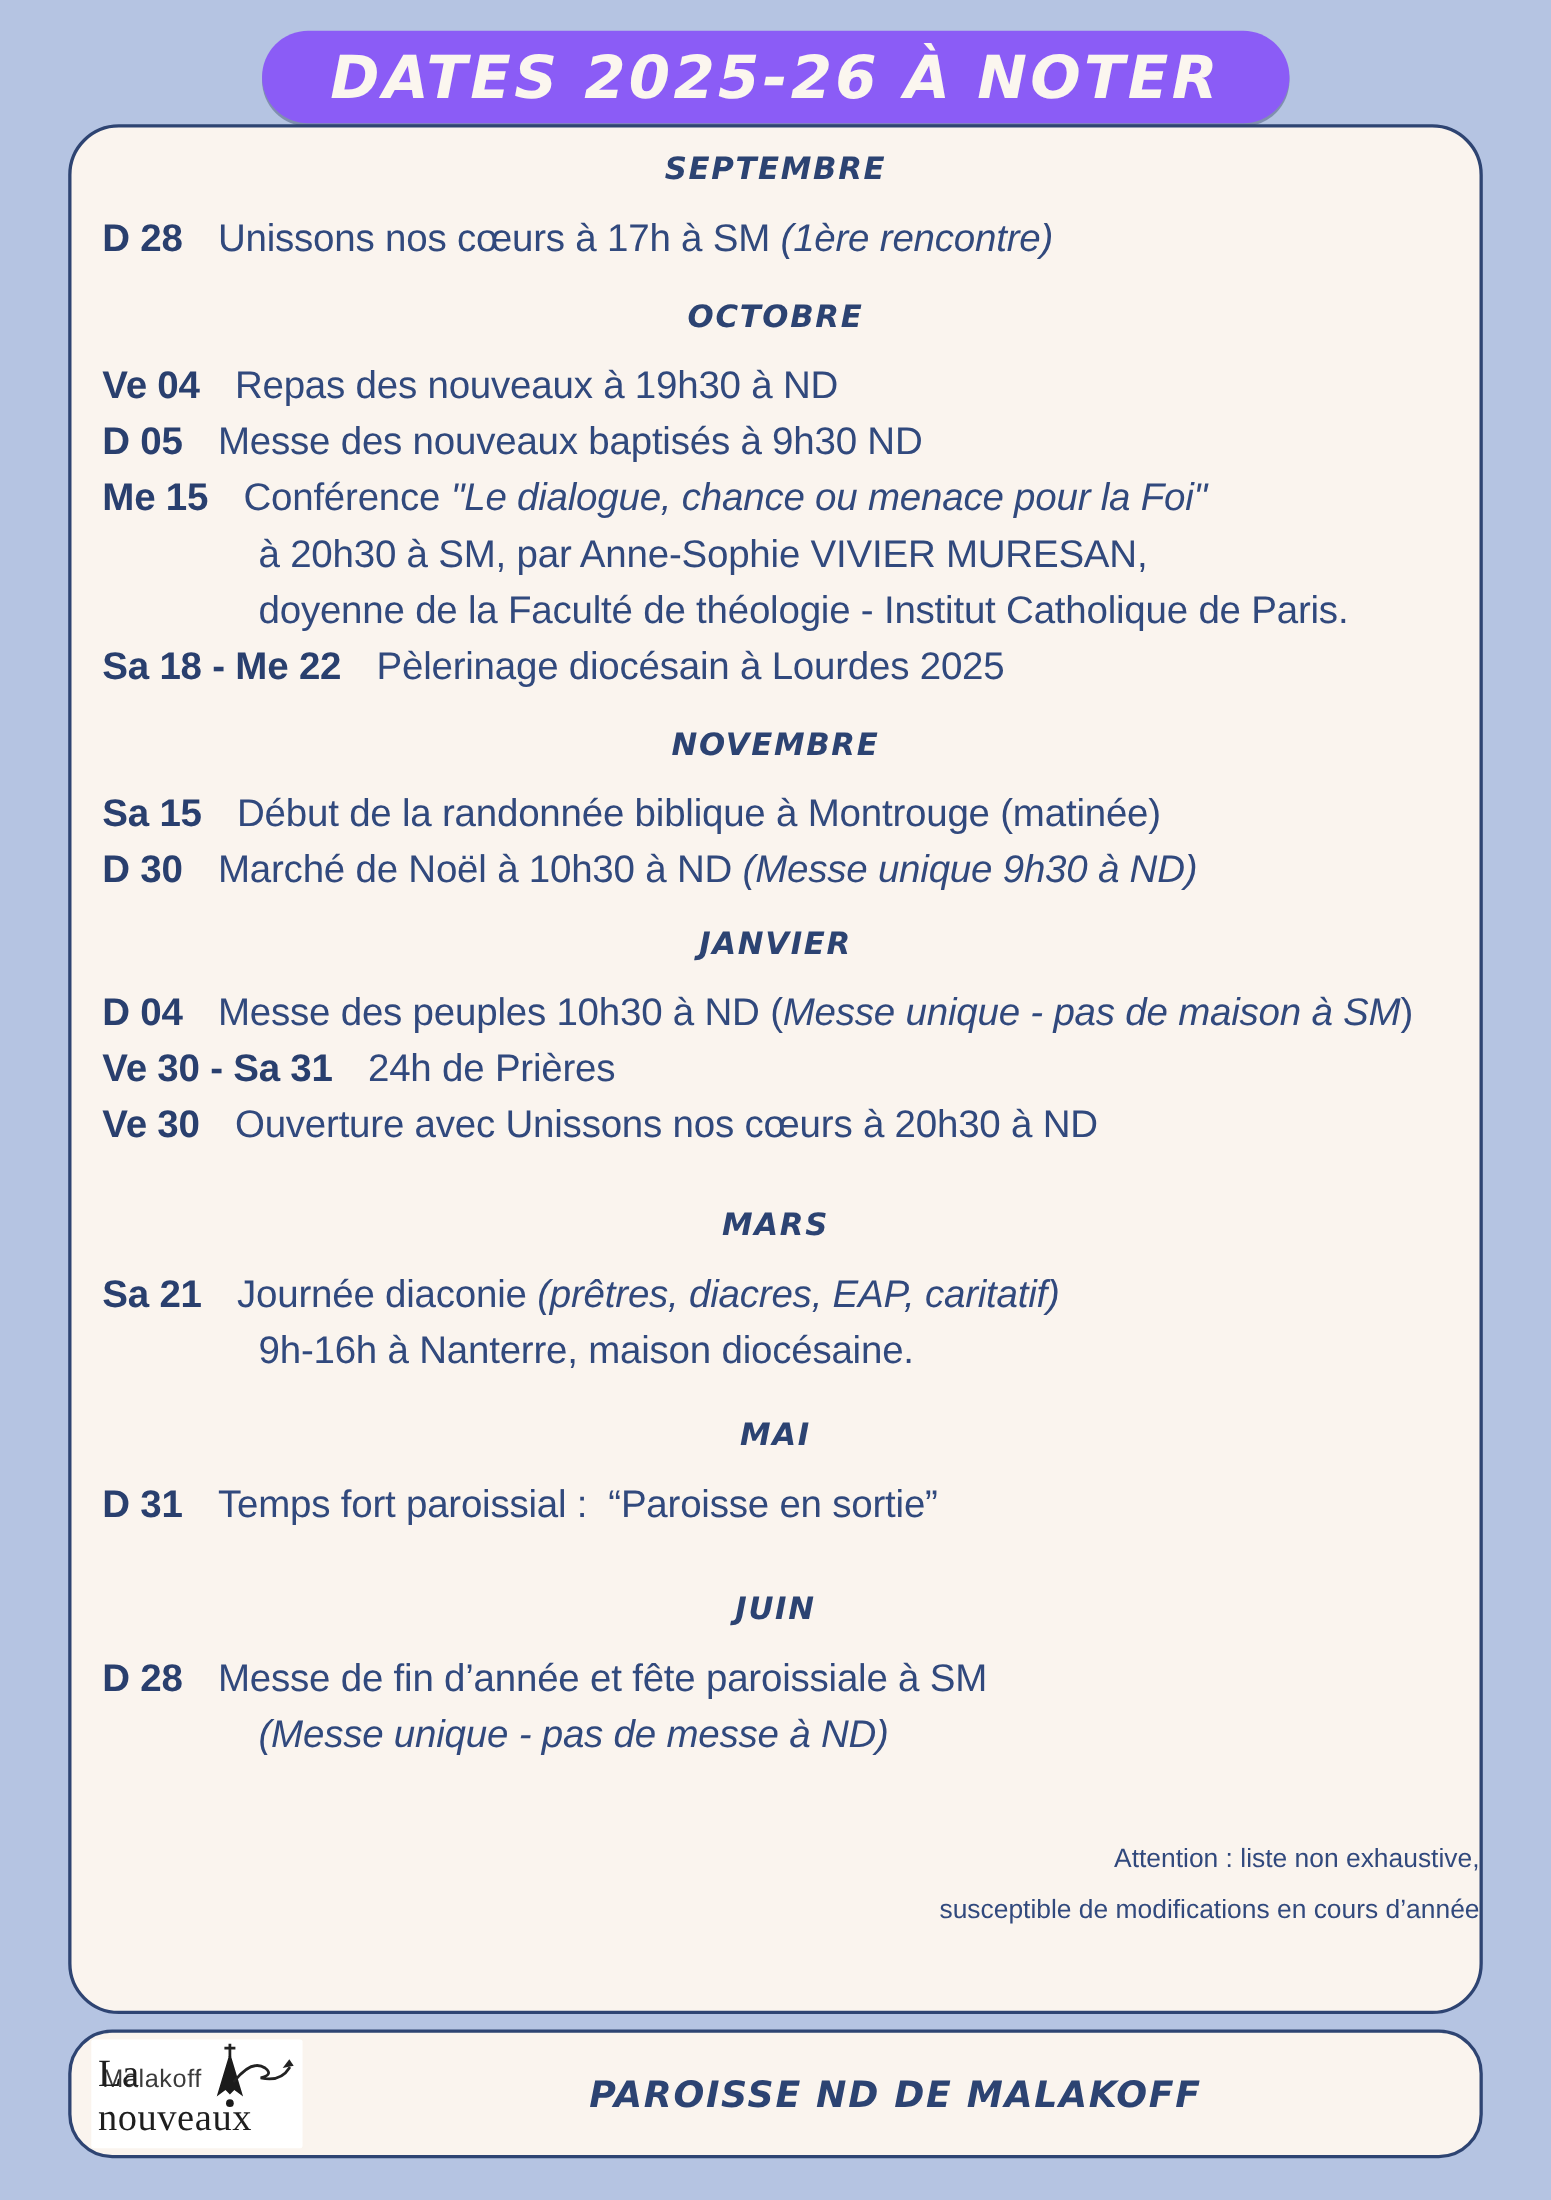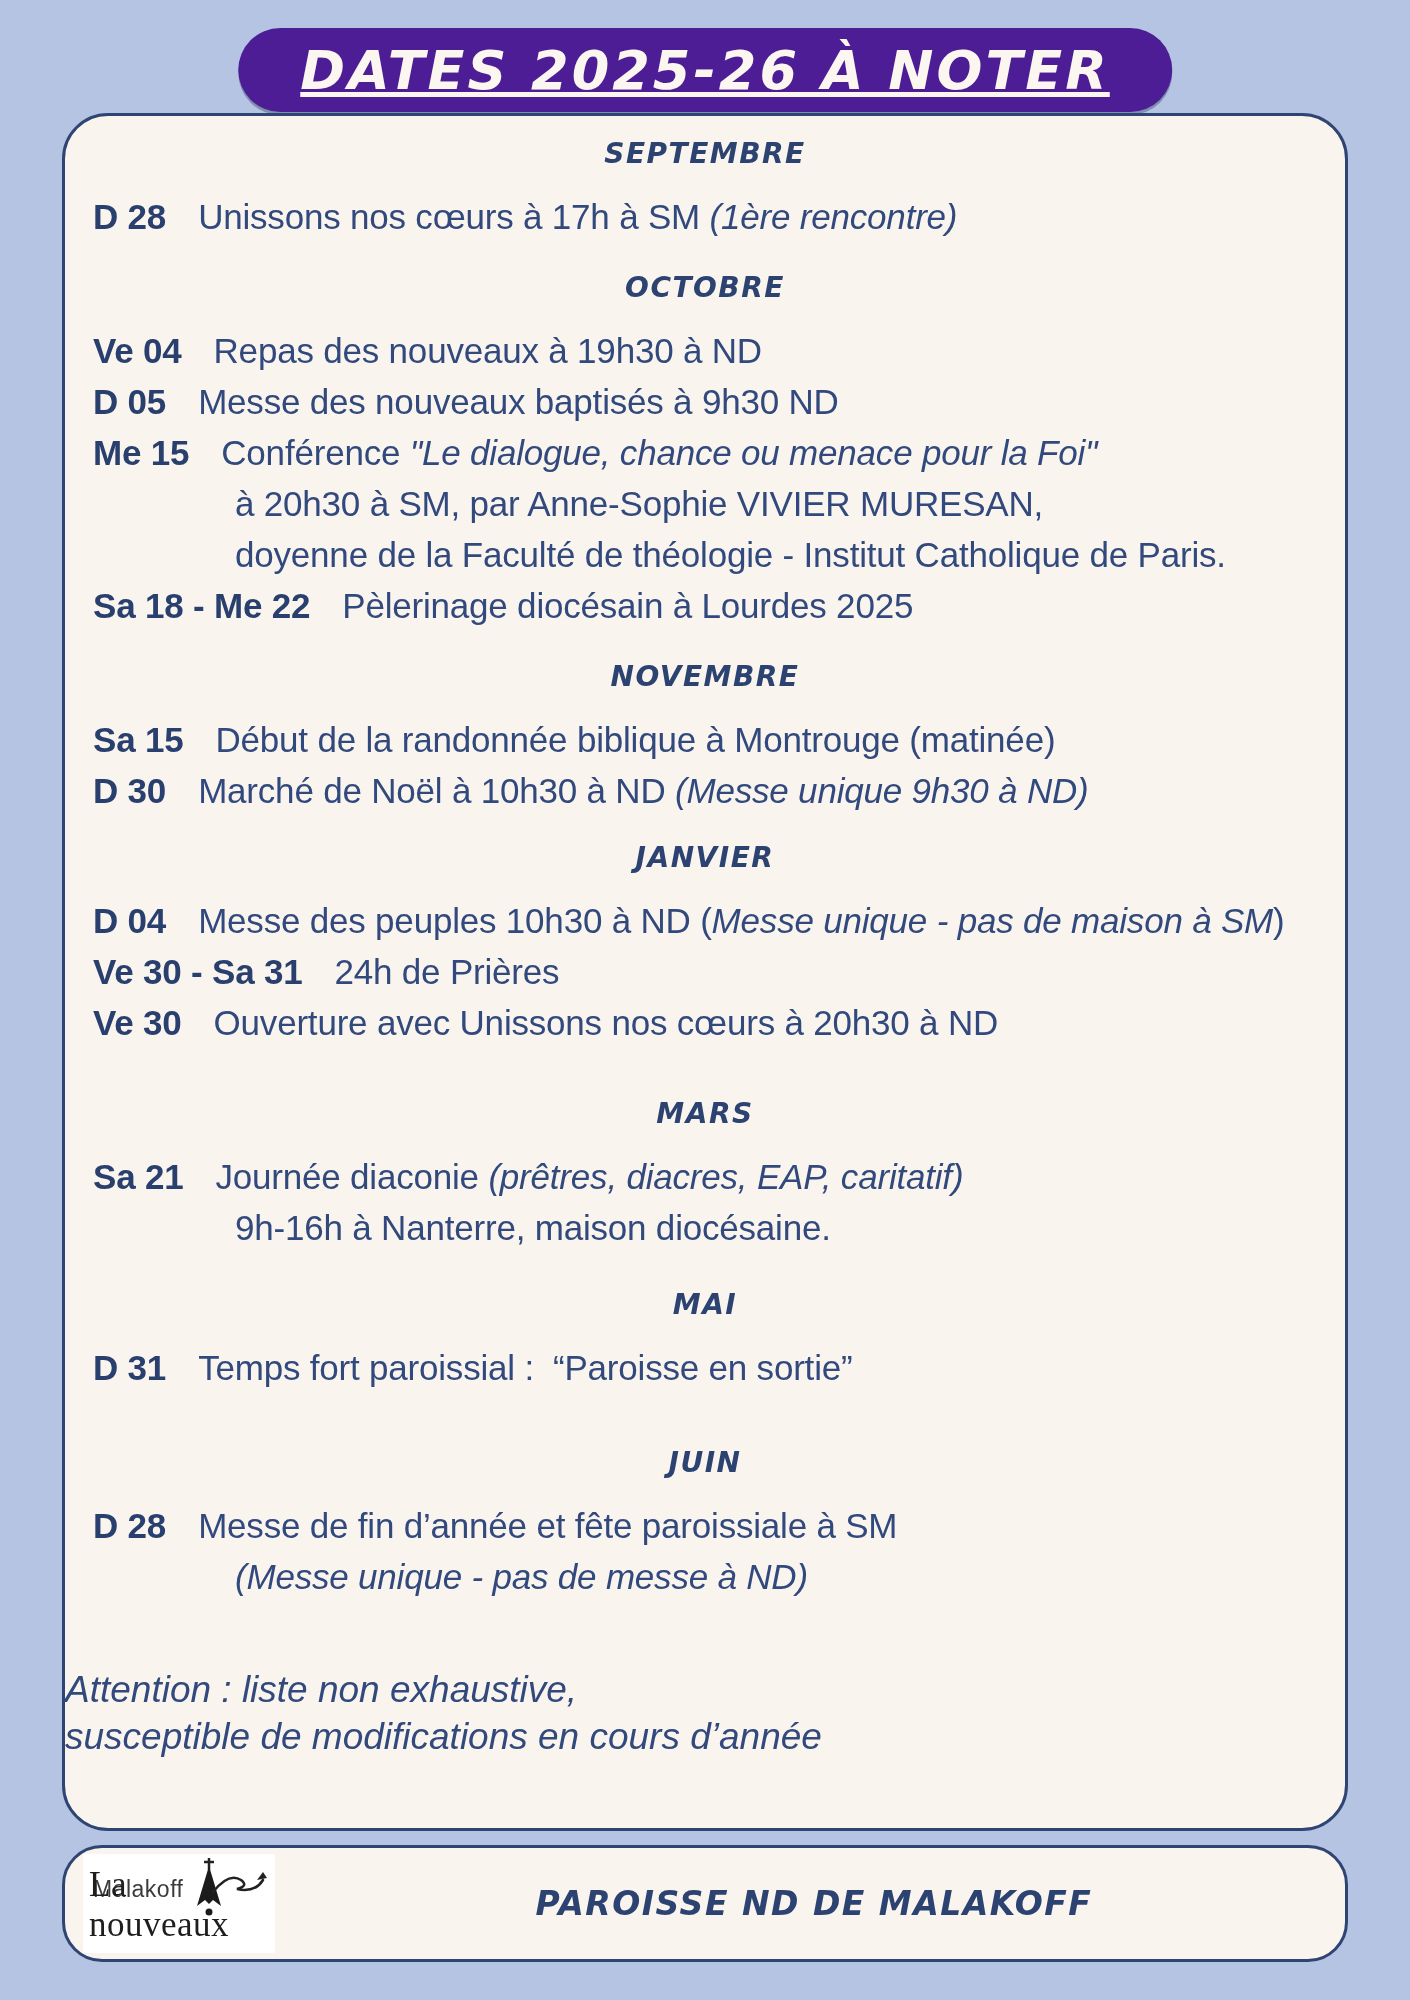--- a/index.html
+++ b/index.html
@@ -4,24 +4,23 @@
 <style>
   html,body{margin:0;padding:0;}
   body{
     width:1410px;height:2000px;position:relative;overflow:hidden;
     background:#b5c4e2;
     font-family:"Liberation Sans",sans-serif;
   }
   
   .pill{
     position:absolute;top:28px;left:50%;transform:translateX(-50%);
-    background:#4c1d95;color:#fbf6ef;border-radius:46px;
+    background:#8b5cf6;color:#fbf6ef;border-radius:46px;
     height:84px;display:flex;align-items:center;padding:0 62px;
     box-shadow:0 3px 0 rgba(30,45,80,.35);
-    text-decoration:underline;
   }
   .pill span{
     font-family:"DejaVu Sans",sans-serif;font-style:italic;font-weight:800;
     font-size:54px;letter-spacing:3px;white-space:nowrap;
   }
   
   .card{
     position:absolute;left:62px;right:62px;top:113px;height:1718px;
     background:#faf4ee;border:3px solid #2e4472;border-radius:46px;
     box-sizing:border-box;overflow:hidden;
@@ -41,22 +40,22 @@
   .rows{margin-top:13px;}
   .row{
     font-size:35px;line-height:51px;color:#31497d;
     padding-left:28px;letter-spacing:-0.2px;white-space:nowrap;
   }
   .row .date{font-weight:700;color:#293f6e;margin-right:32px;}
   .row.indent{padding-left:170px;}
   .it{font-style:italic;}
   
   .note{
-    margin-top:64px;text-align:left;font-style:italic;
-    font-size:37px;line-height:47px;color:#31497d;
+    margin-top:64px;text-align:right;
+    font-size:24px;line-height:47px;color:#31497d;
   }
   
   .footer-card{
     position:absolute;left:62px;right:62px;top:1845px;height:117px;
     background:#faf4ee;border:3px solid #2e4472;border-radius:40px;
     box-sizing:border-box;display:flex;align-items:center;
   }
   .logo-box{
     width:192px;height:99px;background:#ffffff;margin-left:18px;
     position:relative;flex:none;border-radius:2px;

